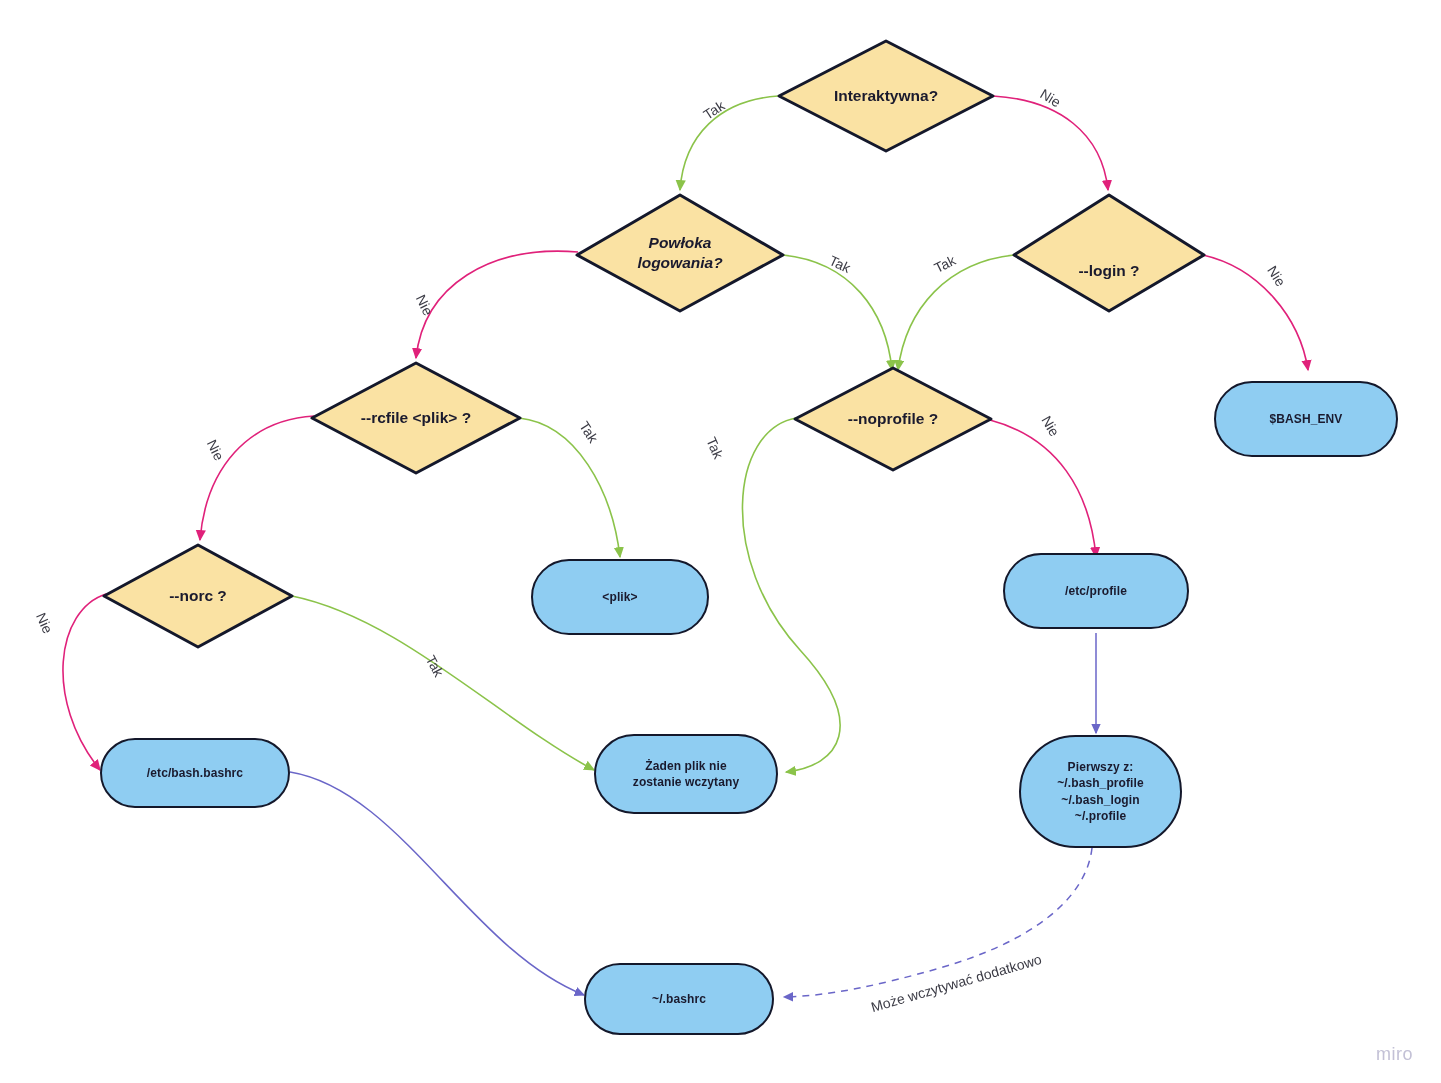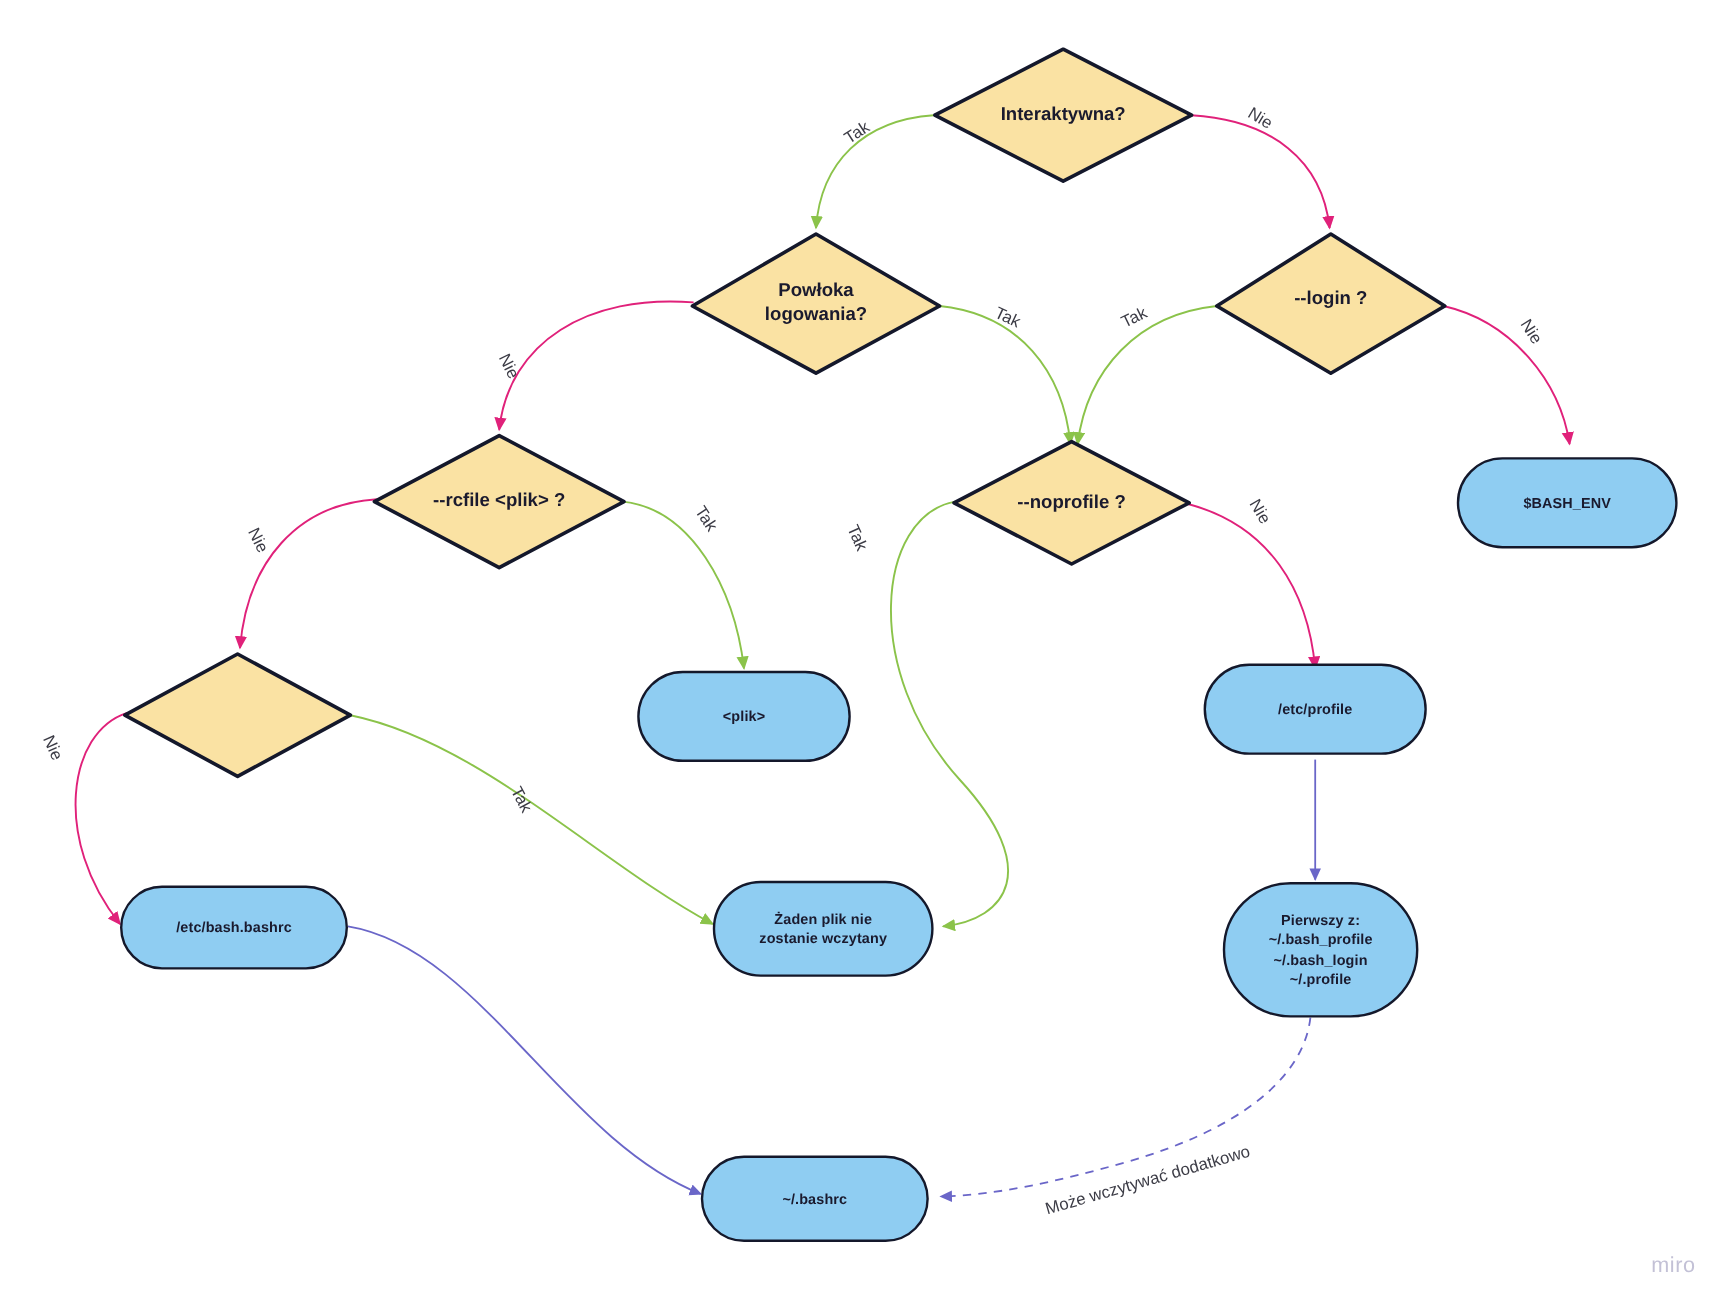--- a/index.html
+++ b/index.html
@@ -132,37 +132,40 @@
       <polygon points="416,363 520,418 416,473 312,418" fill="#fae2a3" stroke="#14182b" stroke-width="3" stroke-linejoin="round"></polygon>
       <polygon points="893,368 991,419 893,470 795,419" fill="#fae2a3" stroke="#14182b" stroke-width="3" stroke-linejoin="round"></polygon>
       <polygon points="198,545 292,596 198,647 104,596" fill="#fae2a3" stroke="#14182b" stroke-width="3" stroke-linejoin="round"></polygon>
     </g>
   </svg>
 
   <div class="node-dec-label" style="left:779px; top:41px; width:214px; height:110px;">
     <span>Interaktywna?</span>
   </div>
 
-  <div class="node-dec-label" style="left:577px; top:195px; width:206px; height:116px; flex-direction:column;">
+  <div class="node-dec-label" style="left:577px; top:195px; width:206px; height:116px; flex-direction:column;font-style:italic;">
     <span>Powłoka</span>
     <span>logowania?</span>
   </div>
 
-  <div class="node-dec-label" style="left:1014px; top:191px; width:190px; height:116px;text-align:right;">
+  <div class="node-dec-label" style="left:1014px; top:213px; width:190px; height:116px;text-align:right;">
     <span>--login ?</span>
   </div>
 
   <div class="node-dec-label" style="left:312px; top:363px; width:208px; height:110px;">
     <span>--rcfile &lt;plik&gt; ?</span>
   </div>
 
   <div class="node-dec-label" style="left:795px; top:368px; width:196px; height:102px;">
     <span>--noprofile ?</span>
   </div>
 
+  <div class="node-dec-label" style="left:104px; top:545px; width:188px; height:102px;">
+    <span>--norc ?</span>
+  </div>
 
   <div class="node node-proc" style="left:1214px; top:381px; width:184px; height:76px;">
     <span>$BASH_ENV</span>
   </div>
 
   <div class="node node-proc" style="left:531px; top:559px; width:178px; height:76px;">
     <span>&lt;plik&gt;</span>
   </div>
 
   <div class="node node-proc" style="left:1003px; top:553px; width:186px; height:76px;">

